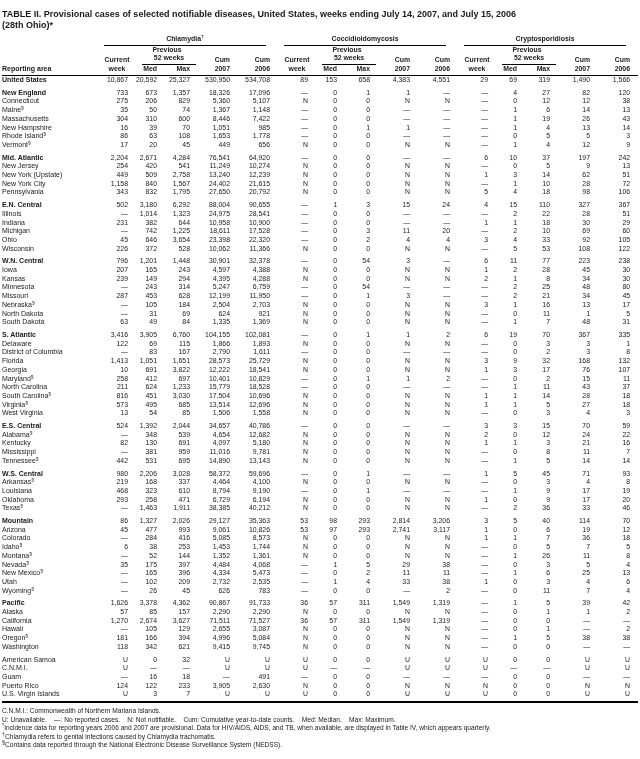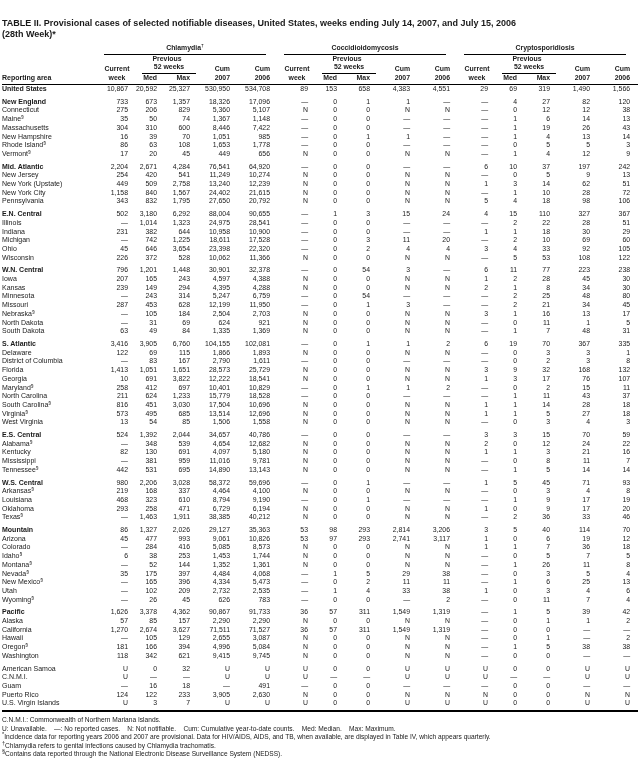--- a/index.html
+++ b/index.html
@@ -1,18 +1,18 @@
 <!DOCTYPE html>
 <html><head>
 <meta charset="utf-8">
 <style>
   html,body{margin:0;padding:0;background:#fff;}
   body{width:640px;height:759px;overflow:hidden;color:#1a1a1a;
        font-family:"Liberation Sans","DejaVu Sans",sans-serif;}
-  .title{font-size:9px;font-weight:bold;line-height:11px;padding:18px 3px 4px 2px;}
+  .title{font-size:9px;font-weight:bold;line-height:11px;padding:9px 3px 4px 2px;}
   table{border-collapse:collapse;table-layout:fixed;width:636px;margin:0 2px;}
   th,td{font-size:6.9px;font-weight:normal;padding:0;vertical-align:bottom;
         white-space:nowrap;overflow:hidden;}
   thead th{font-weight:bold;line-height:8.5px;}
   .grpline{border-bottom:1px solid #000;margin:0 12px 0 6px;padding-bottom:1px;text-align:center;}
   .ctr{text-align:center;}
   .num{text-align:right;padding-right:8px;}
   .prevu{border-bottom:1px solid #000;text-align:center;margin:0 2px 0 6px;padding-bottom:1px;}
   .lasthead th{border-bottom:1px solid #000;padding-bottom:2px;}
   .area{text-align:left;font-size:7px;}
@@ -23,21 +23,21 @@
   sup{font-size:5px;line-height:0;}
   .footnotes{margin:4px 2px 0 2px;}
   .fn{font-size:6.6px;line-height:8.6px;white-space:pre-wrap;}
   .fn sup{font-size:5.5px;}
 </style>
 </head>
 <body>
 
 <div class="title">
   <span>TABLE II. Provisional cases of selected notifiable diseases, United States, weeks ending July 14, 2007, and July 15, 2006</span><br>
-  <span>(28th Week)*</span>
+  <span>(28th Ohio)*</span>
 </div>
 
 <table>
   <colgroup>
     <col style="width:96px">
     <col style="width:38px">
       <col style="width:29px">
       <col style="width:33px">
       <col style="width:40px">
       <col style="width:40px">

